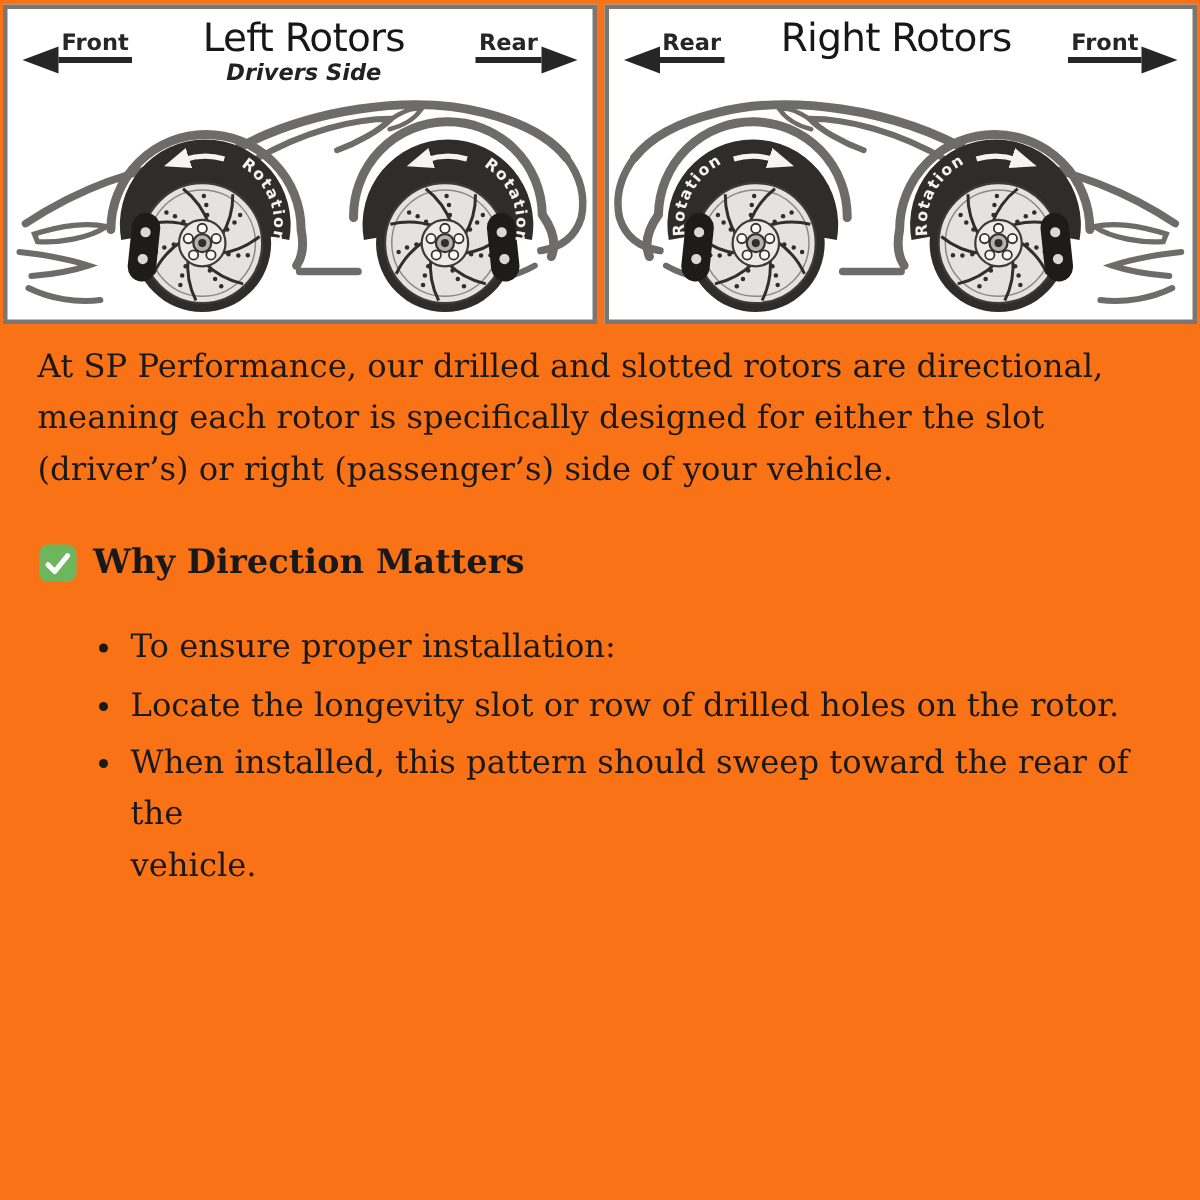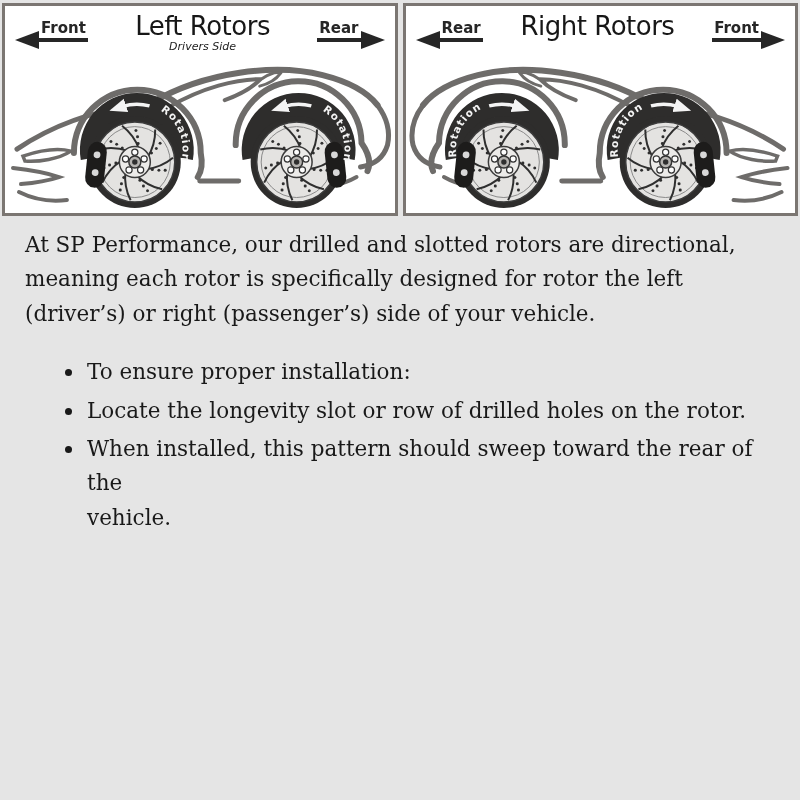--- a/index.html
+++ b/index.html
@@ -1,27 +1,27 @@
 <!DOCTYPE html>
 <html><head>
 <meta charset="utf-8">
 <style>
   html,body{margin:0;padding:0;background:#ffffff;}
-  .page{width:800px;height:800px;background:#e5e5e5;overflow:hidden;
+  .page{width:800px;height:800px;background:#f97316;overflow:hidden;
         font-family:"DejaVu Serif", serif;color:#1a1a1a;box-sizing:border-box;}
 
   
   .diagram{display:flex;gap:5px;padding:3px 2px 0 2px;}
   .panel{flex:1;border:3px solid #7b7672;background:#fff;height:213px;
          box-sizing:border-box;position:relative;overflow:hidden;}
   .panel-header{display:flex;justify-content:space-between;align-items:flex-start;
                 padding:7px 10px 0 10px;font-family:"DejaVu Sans", sans-serif;}
   .titles{text-align:center;flex:1;line-height:1.05;}
   .panel-title{font-weight:normal;font-size:26px;color:#171717;letter-spacing:-0.5px;}
-  .panel-subtitle{font-weight:normal;font-style:italic;font-size:11px;color:#222;margin-top:1px;}
+  .panel-subtitle{font-weight:bold;font-style:italic;font-size:15px;color:#222;margin-top:1px;}
   .dir{display:flex;align-items:flex-end;font-weight:bold;font-size:15px;color:#262626;
        margin-top:6px;white-space:nowrap;}
   .dir .txt{border-bottom:4px solid #262626;padding:0 2px 1px 2px;}
   .head-l{width:0;height:0;border-top:9px solid transparent;border-bottom:9px solid transparent;
           border-right:24px solid #262626;margin-bottom:-7px;}
   .head-r{width:0;height:0;border-top:9px solid transparent;border-bottom:9px solid transparent;
           border-left:24px solid #262626;margin-bottom:-7px;}
   .car-box{position:absolute;left:0;right:0;bottom:0;height:158px;}
   .car-box svg{display:block;width:100%;height:100%;}
 
@@ -319,23 +319,32 @@
             <path fill="none" stroke="#f4f4f4" stroke-width="3.5" marker-end="url(#ah)" d="M 83.3 50.8 A 46 46 0 0 1 110.2 51.3"></path>
             <text font-family="DejaVu Sans, sans-serif" font-size="10.5" font-weight="bold" letter-spacing="1" fill="#f4f4f4"><textPath href="#Rbt" startOffset="4">Rotation</textPath></text>
           </svg>
         </div>
     </div>
   </div>
 
   <div class="article">
 
     <p>At SP Performance, our drilled and slotted rotors are directional,
-meaning each rotor is specifically designed for rotor the left
+meaning each rotor is specifically designed for either the slot
 (driver’s) or right (passenger’s) side of your vehicle.</p>
 
+    <div class="sec-head bold">
+      <span class="emoji">
+        <svg width="27" height="27" viewBox="0 0 27 27">
+          <rect x="1" y="1" width="25" height="25" rx="6" fill="#6db65e"></rect>
+          <path d="M7 14.5 L11.5 19 L20 8.5" fill="none" stroke="#ffffff" stroke-width="3.4" stroke-linecap="round" stroke-linejoin="round"></path>
+        </svg>
+      </span>
+      <span>Why Direction Matters</span>
+    </div>
 
 
 
 
     <ul>
 
     <li>To ensure proper installation:</li>
         <li>Locate the longevity slot or row of drilled holes on the rotor.</li>
         <li>When installed, this pattern should sweep toward the rear of the
 vehicle.</li>

